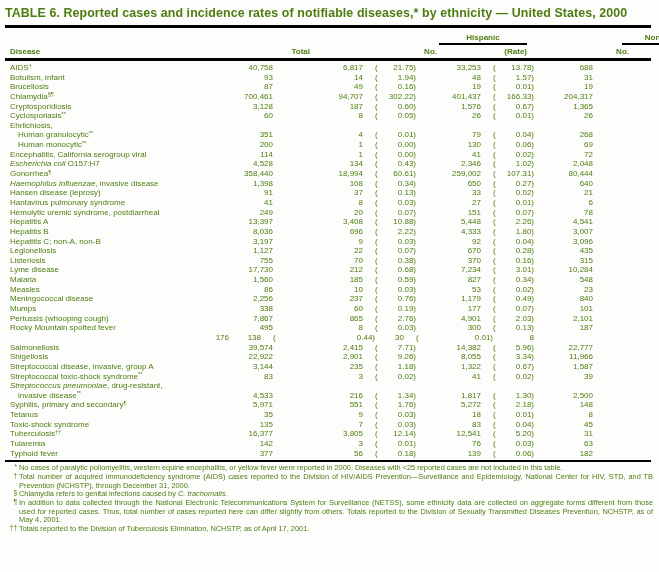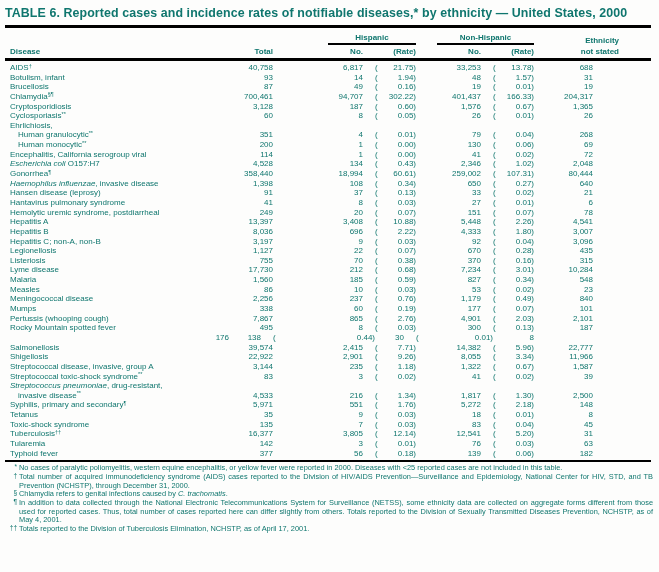--- a/index.html
+++ b/index.html
@@ -1,32 +1,32 @@
 <!DOCTYPE html>
 <html><head>
 <meta charset="utf-8">
 <style>
   html,body{margin:0;padding:0;background:#f4f4f2;}
   #page{
-    width:659px;height:572px;background:#fdfdfc;color:#0f766e;
+    width:659px;height:572px;background:#fdfdfc;color:#4d7c0f;
     font-family:"Liberation Sans","DejaVu Sans",sans-serif;
     box-sizing:border-box;padding:6px 8px 0 5px;overflow:hidden;position:relative;
   }
   
   #title{font-size:12.4px;font-weight:bold;line-height:15px;letter-spacing:.1px;width:649px;}
   .thick-rule{border:0;border-top:3px solid #000;margin:4px 0 0 0;width:646px;}
   
   .trow{
     display:grid;
     grid-template-columns:224px 44px 102px 41px 77px 41px 59px 26px;
     align-items:baseline;
   }
   
   #thead{font-size:8px;font-weight:bold;margin-top:5px;}
-  #thead .trow{align-items:end;}
+  #thead .trow{align-items:end;gap:37px;}
   .grp{grid-column:span 2;}
   .grp-rule{display:block;margin-left:auto;text-align:center;border-bottom:2px solid #000;padding-bottom:1px;}
   .grp-rule.hisp{width:88px;}
   .grp-rule.nonhisp{width:97px;}
   .eth{grid-column:span 2;text-align:right;}
   .subrow{margin-top:2px;}
   .head-rule{border:0;border-top:3px solid #000;margin:2px 0 0 0;width:646px;}
   
   #tbody{margin-top:2px;font-size:8px;}
   #tbody .trow{height:9.65px;line-height:9.65px;}

